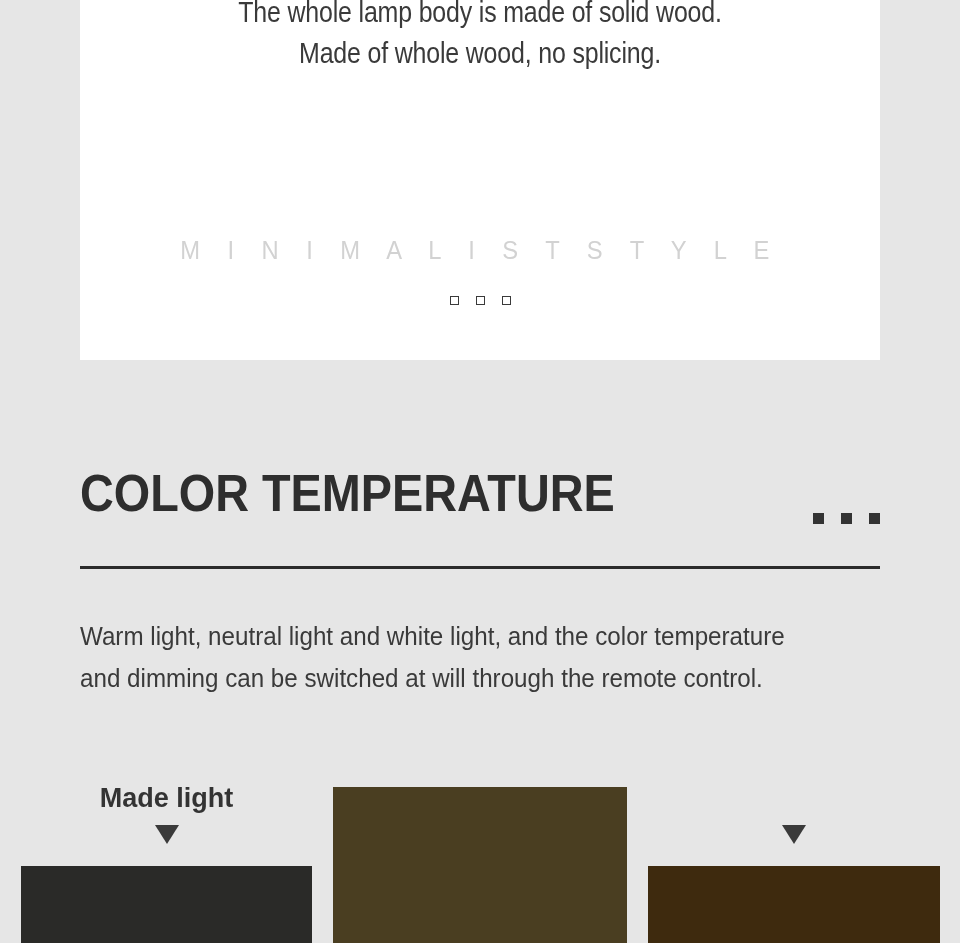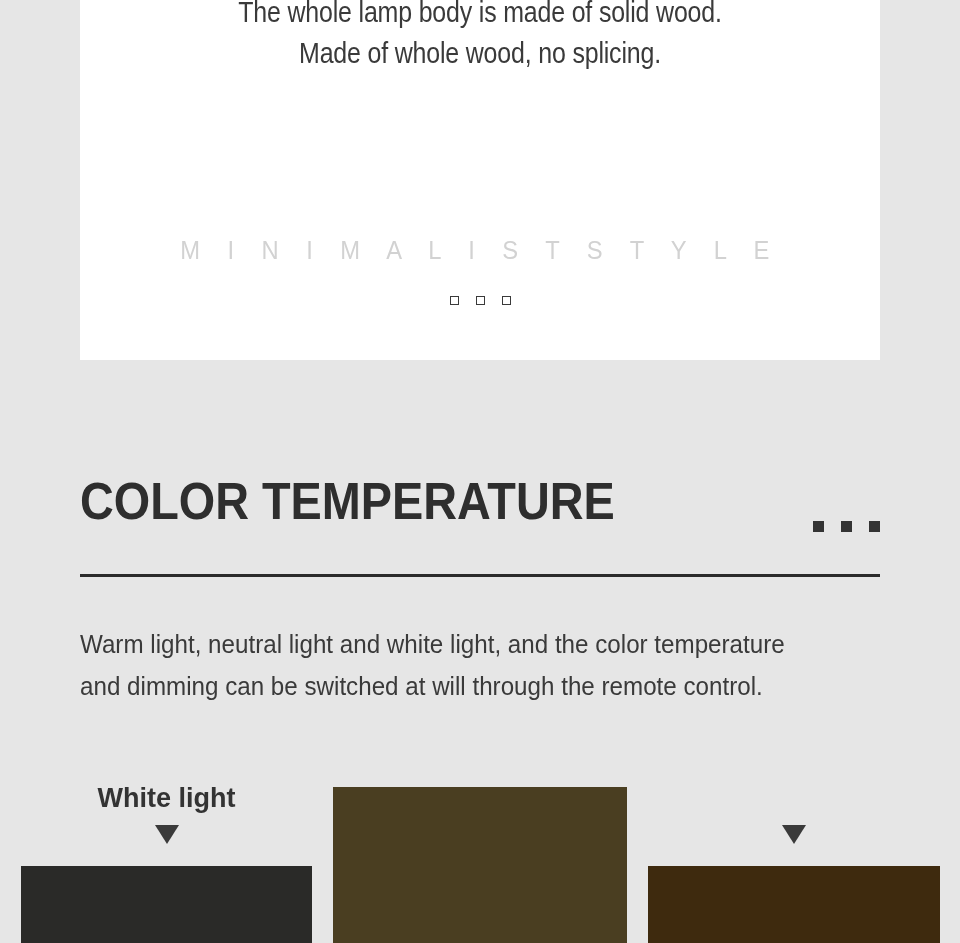--- a/index.html
+++ b/index.html
@@ -75,21 +75,20 @@
     box-sizing: border-box;
     background: transparent;
   }
 
   
   .ct-section {
     position: absolute;
     left: 80px;
     top: 462px;
     width: 800px;
-    margin-top: 8px;
   }
 
   .ct-head-row {
     position: relative;
     height: 76px;
   }
   .ct-title {
     position: absolute;
     left: 0;
     top: 0;
@@ -224,21 +223,21 @@
   </div>
 
   <div class="ct-rule"></div>
 
   <p class="ct-body">Warm light, neutral light and white light, and the color temperature and dimming can be switched at will through the remote control.</p>
 
 </div>
 
 <div class="swatch-area">
 
-  <div class="swatch-label label-white">White light</div>
+  <div class="swatch-label label-white">Made light</div>
   <div class="arrow-down arrow-white"></div>
 
   <div class="arrow-down arrow-warm"></div>
 
   <div class="swatch swatch-left" style="background: rgb(42, 42, 40);"></div>
 
   <div class="swatch swatch-mid" style="background: rgb(74, 62, 33);"></div>
 
   <div class="swatch swatch-right" style="background: rgb(62, 42, 14);"></div>
 

